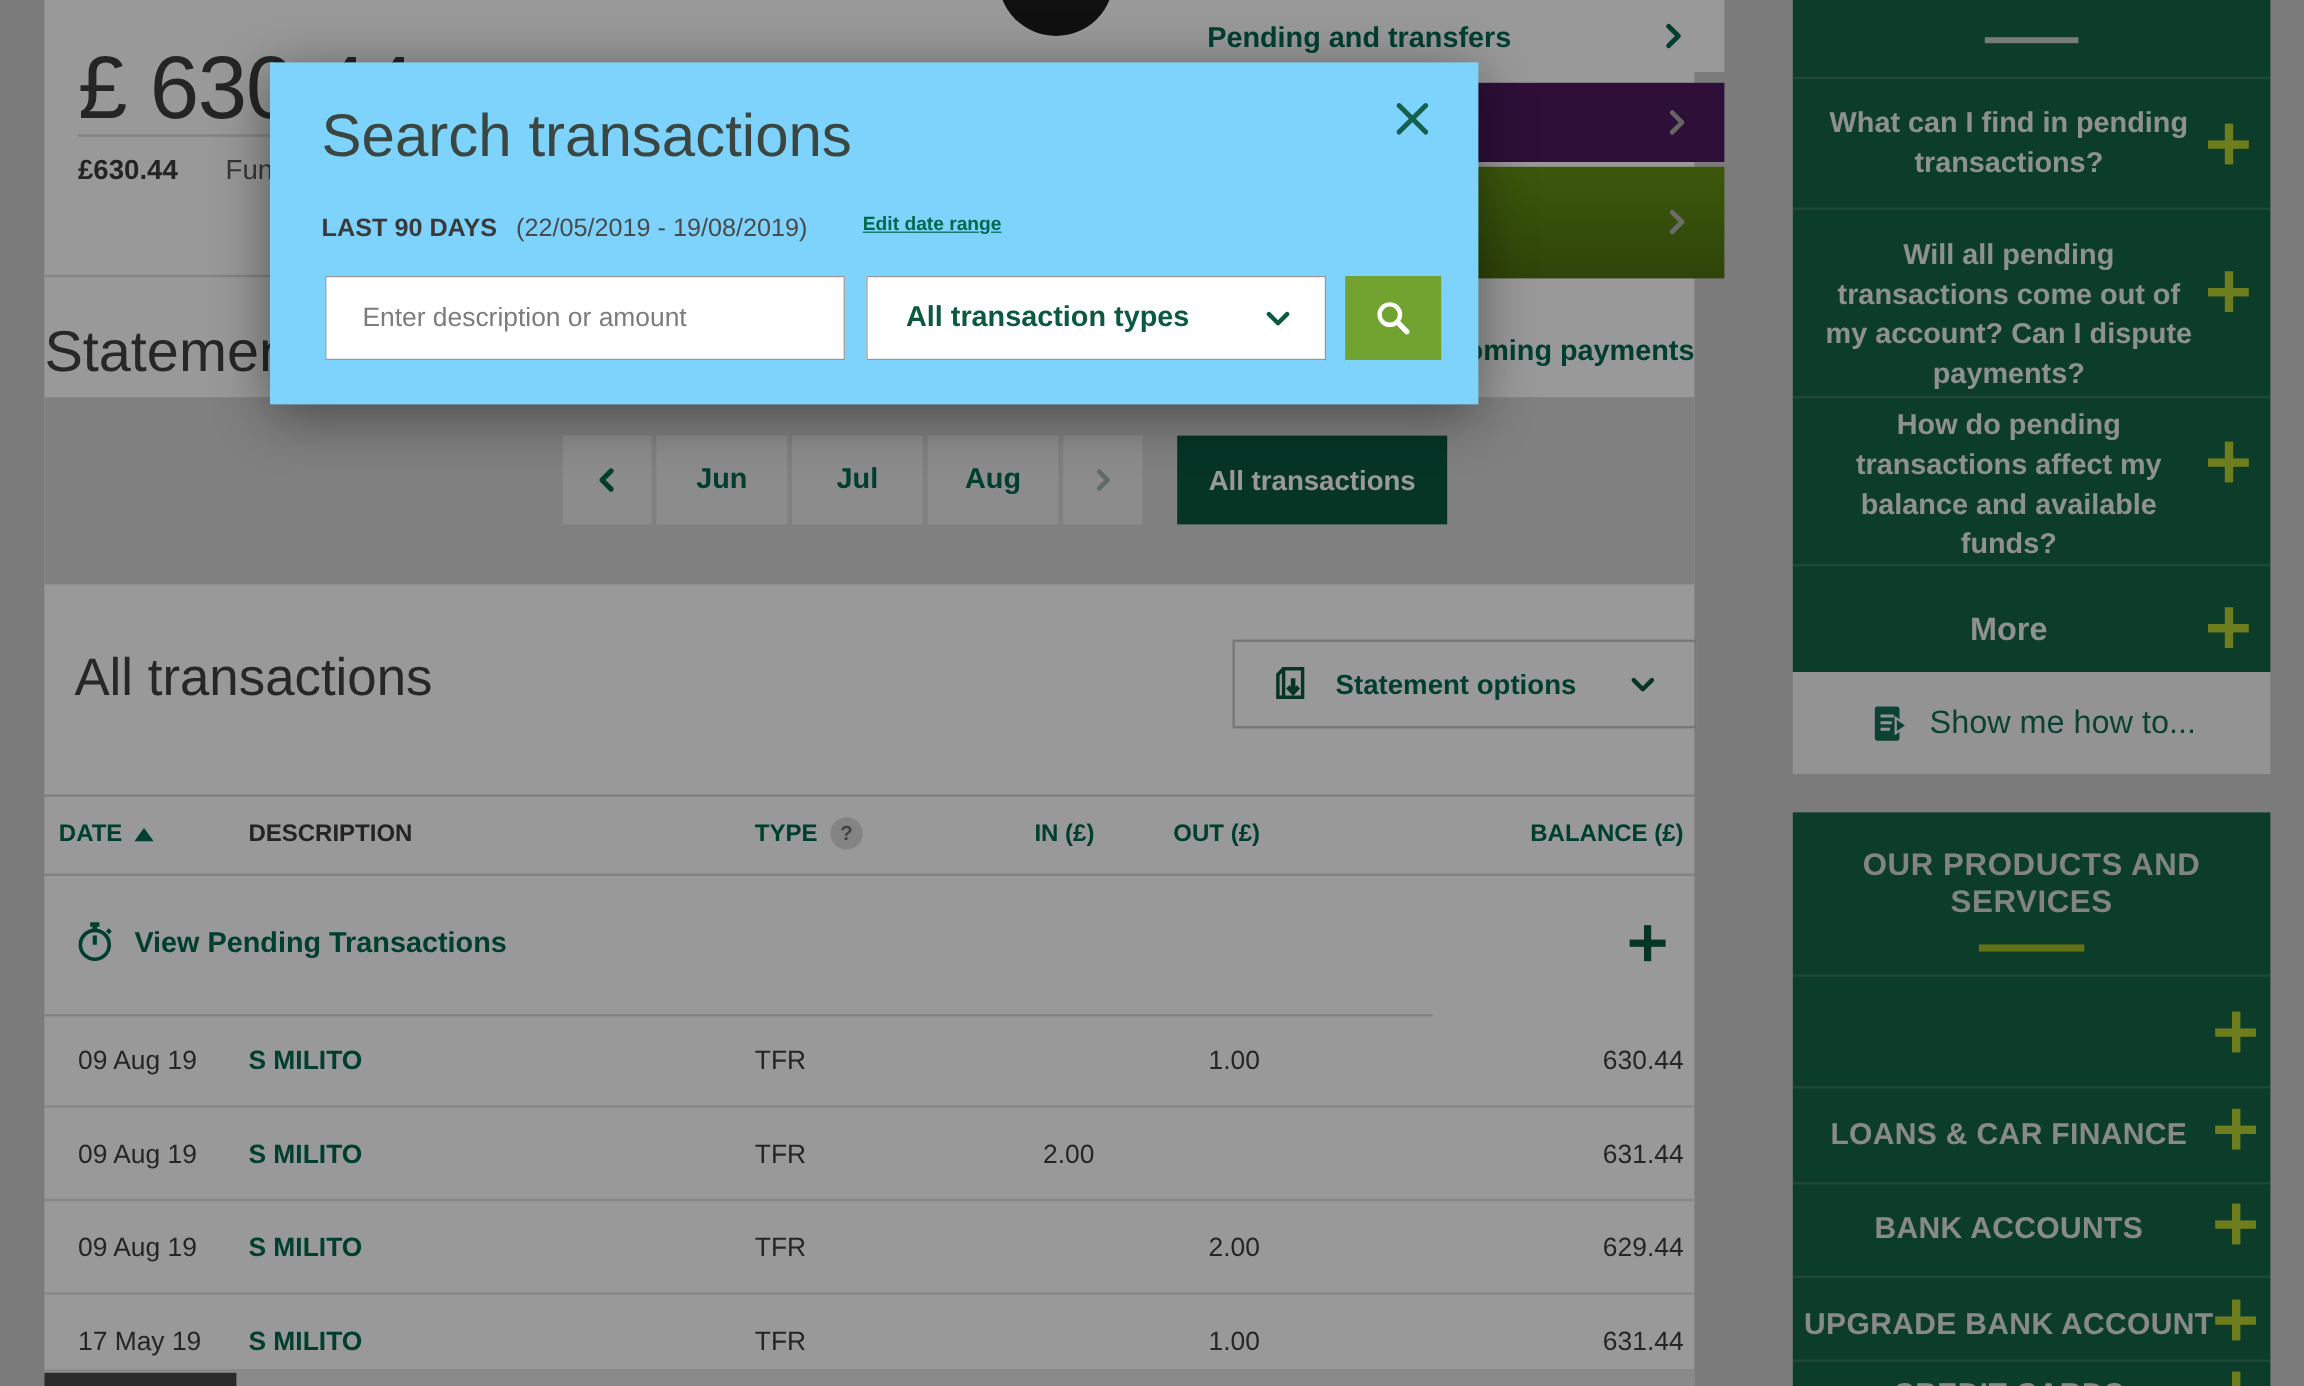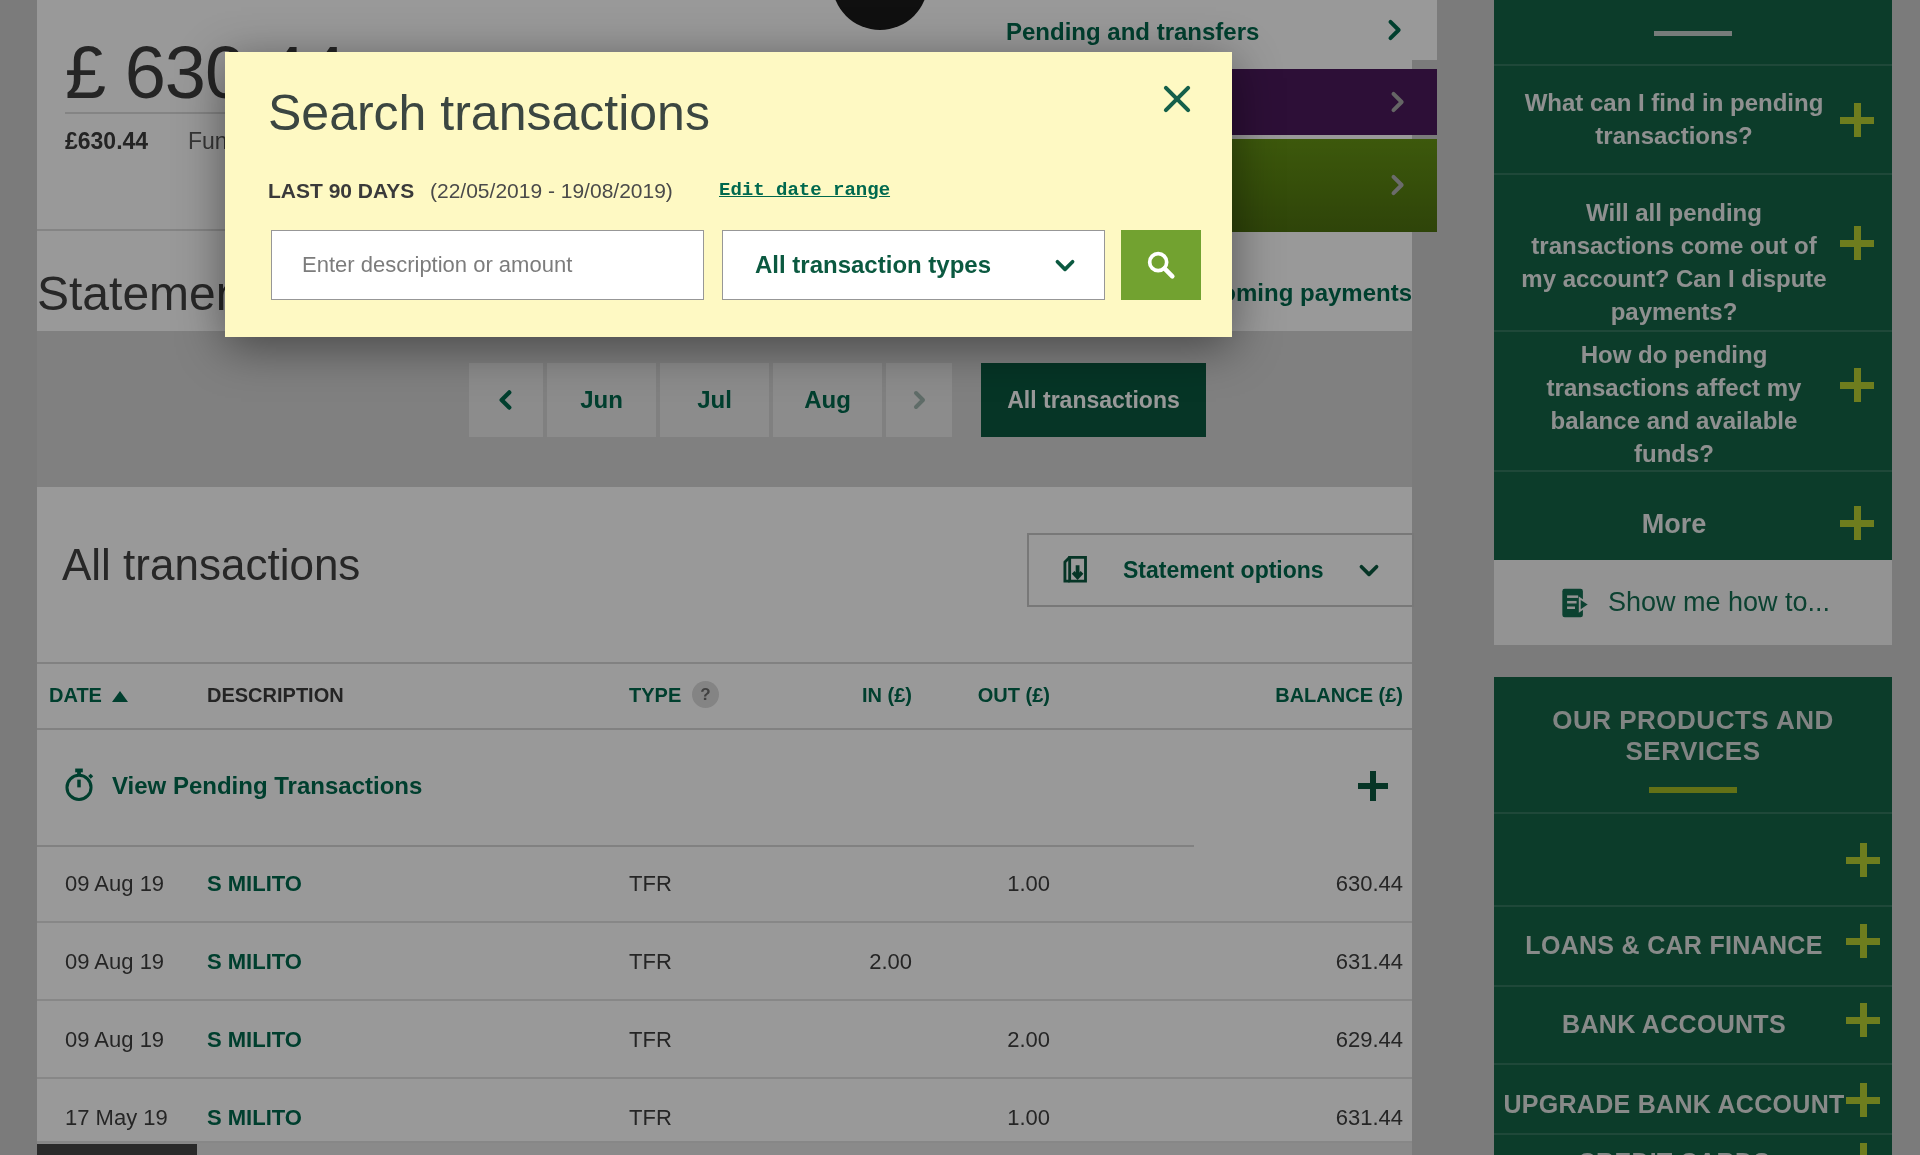--- a/index.html
+++ b/index.html
@@ -59,26 +59,26 @@
   
   .rail-panel{background:var(--sidebar);}
   .rail-sep{position:absolute;left:0;width:100%;height:2px;background:rgba(255,255,255,.14);}
   .faq-text{color:#eef1f0;font-size:24px;font-weight:700;line-height:33px;text-align:center;}
   .rail-head{color:#d7dcda;font-size:26px;font-weight:700;text-align:center;letter-spacing:.5px;}
   .rail-item{color:#e3e7e5;font-size:25px;font-weight:700;text-align:center;letter-spacing:.3px;}
   .showme{background:#f6f6f6;display:flex;align-items:center;justify-content:center;gap:14px;}
   .showme-label{color:#156e53;font-size:27px;}
   
   .dim{left:0;top:0;width:1920px;height:1155px;background:rgba(0,0,0,.40);z-index:40;}
-  .modal{left:225px;top:52px;width:1007px;height:285px;background:#fef9c3;z-index:60;
+  .modal{left:225px;top:52px;width:1007px;height:285px;background:#7dd3fc;z-index:60;
          box-shadow:0 10px 45px rgba(0,0,0,.45);}
   .modal-title{font-size:50px;font-weight:400;color:#3b4641;}
   .meta-label{font-size:21px;font-weight:700;color:#3a3a3a;}
   .meta-value{font-size:21px;color:#4a4a4a;}
-  .meta-link{font-size:19px;font-weight:700;color:var(--brand);text-decoration:underline;font-family:Liberation Mono, monospace;}
+  .meta-link{font-size:16px;font-weight:700;color:var(--brand);text-decoration:underline;}
   .search-input{box-sizing:border-box;width:433px;height:70px;border:1px solid #979797;
         padding:0 0 0 30px;font-size:22px;color:#333;font-family:"Liberation Sans",sans-serif;}
   .search-input::placeholder{color:#7c7c7c;opacity:1;}
   .select-box{box-sizing:border-box;width:383px;height:70px;border:1px solid #979797;background:#fff;
         display:flex;align-items:center;justify-content:space-between;padding:0 26px 0 32px;}
   .select-label{font-size:24px;font-weight:700;color:var(--btn-dark);}
   .modal-search-btn{width:80px;height:70px;background:var(--search-green);border:none;
         display:flex;align-items:center;justify-content:center;}
 </style>
 </head>
@@ -143,21 +143,21 @@
   <div class="r h-section" style="left:62px;top:540px;">All transactions</div>
   <div class="r opt-btn" style="left:1027px;top:533px;width:383px;height:70px;">
     <span class="chev" style="margin-left:28px;color:var(--btn-dark);">
       <svg width="38" height="38" viewBox="0 0 24 24" fill="none" stroke="currentColor" stroke-width="1.8">
         <path d="M8 4 H18 V19 H8 Z"></path>
           <path d="M8 4 L5 7 V19 H8"></path>
         <line x1="13" y1="9" x2="13" y2="16" stroke-width="2.4"></line>
           <polyline points="10.2 13.5 13 16.5 15.8 13.5" stroke-width="2.4" fill="none"></polyline>
       </svg>
     </span>
-    <span class="green-link" style="margin-left:28px;font-size:23px;text-align:center;">Statement options</span>
+    <span class="green-link" style="margin-left:18px;font-size:23px;text-align:center;">Statement options</span>
     <span class="chev" style="margin-left:auto;margin-right:30px;color:var(--btn-dark);">
       <svg width="26" height="26" viewBox="0 0 24 24">
           <polyline points="5 9 12 16 19 9" fill="none" stroke="currentColor" stroke-width="3.4" stroke-linecap="round" stroke-linejoin="round"></polyline>
         </svg>
     </span>
   </div>
 
   <div class="r" style="left:37px;top:662px;width:1375px;height:64px;border-top:2px solid #d8d8d8;border-bottom:2px solid #d8d8d8;">
     <span class="r th" style="left:12px;top:20px;"><span>DATE</span><span class="sort-tri"></span></span>
     <span class="r th th-dark" style="left:170px;top:20px;">DESCRIPTION</span>

